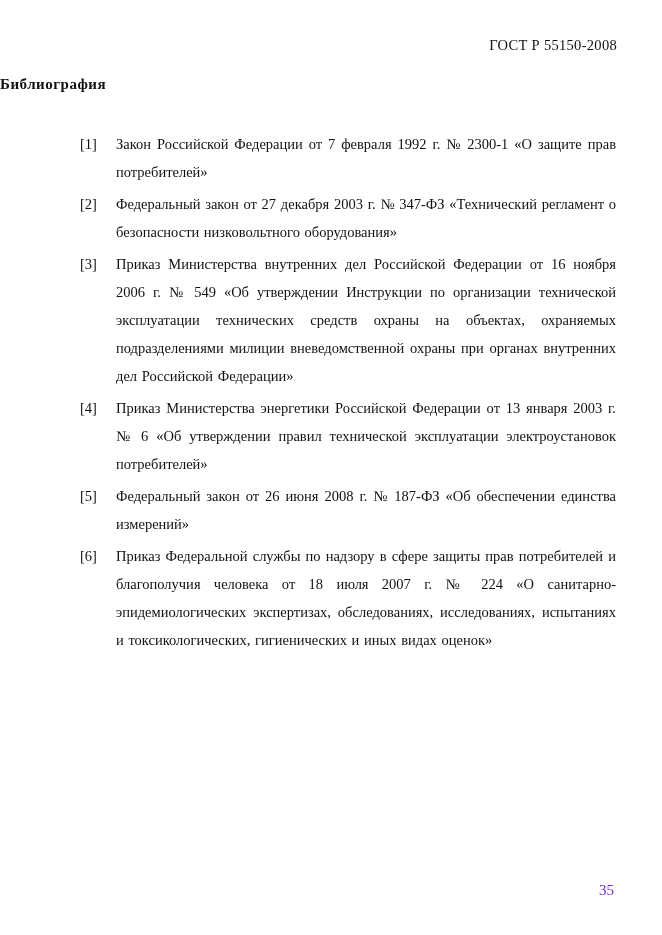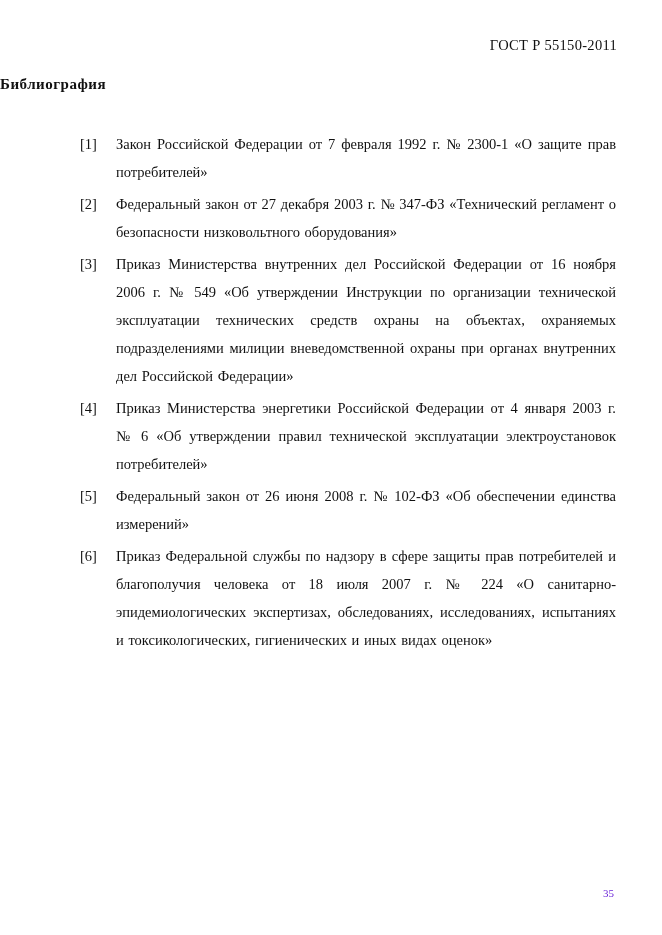--- a/index.html
+++ b/index.html
@@ -56,30 +56,30 @@
   }
   .ref .text {
     flex: 1 1 auto;
     text-align: justify;
     word-spacing: 1px;
   }
   .page-number {
     position: absolute;
     bottom: 36px;
     right: 48px;
-    font-size: 11px;
+    font-size: 15px;
     color: #6d28d9;
   }
 </style>
 </head>
 <body>
 
 <div class="page">
 
-  <div class="doc-header">ГОСТ Р 55150-2011</div>
+  <div class="doc-header">ГОСТ Р 55150-2008</div>
 
   <h1 class="doc-title">Библиография</h1>
 
   <div class="refs">
 
     <div class="ref">
       <span class="num">[1]</span>
       <span class="text">Закон Российской Федерации от 7 февраля 1992 г. № 2300-1 «О защите прав потребителей»</span>
     </div>
 
@@ -88,26 +88,26 @@
       <span class="text">Федеральный закон от 27 декабря 2003 г. № 347-ФЗ «Технический регламент о безопасности низковольтного оборудования»</span>
     </div>
 
     <div class="ref">
       <span class="num">[3]</span>
       <span class="text">Приказ Министерства внутренних дел Российской Федерации от 16 ноября 2006 г. № 549 «Об утверждении Инструкции по организации технической эксплуатации технических средств охраны на объектах, охраняемых подразделениями милиции вневедомственной охраны при органах внутренних дел Российской Федерации»</span>
     </div>
 
     <div class="ref">
       <span class="num">[4]</span>
-      <span class="text">Приказ Министерства энергетики Российской Федерации от 4 января 2003 г. № 6 «Об утверждении правил технической эксплуатации электроустановок потребителей»</span>
+      <span class="text">Приказ Министерства энергетики Российской Федерации от 13 января 2003 г. № 6 «Об утверждении правил технической эксплуатации электроустановок потребителей»</span>
     </div>
 
     <div class="ref">
       <span class="num">[5]</span>
-      <span class="text">Федеральный закон от 26 июня 2008 г. № 102-ФЗ «Об обеспечении единства измерений»</span>
+      <span class="text">Федеральный закон от 26 июня 2008 г. № 187-ФЗ «Об обеспечении единства измерений»</span>
     </div>
 
     <div class="ref">
       <span class="num">[6]</span>
       <span class="text">Приказ Федеральной службы по надзору в сфере защиты прав потребителей и благополучия человека от 18 июля 2007 г. № 224 «О санитарно-эпидемиологических экспертизах, обследованиях, исследованиях, испытаниях и токсикологических, гигиенических и иных видах оценок»</span>
     </div>
 
   </div>
 
   <div class="page-number">35</div>

